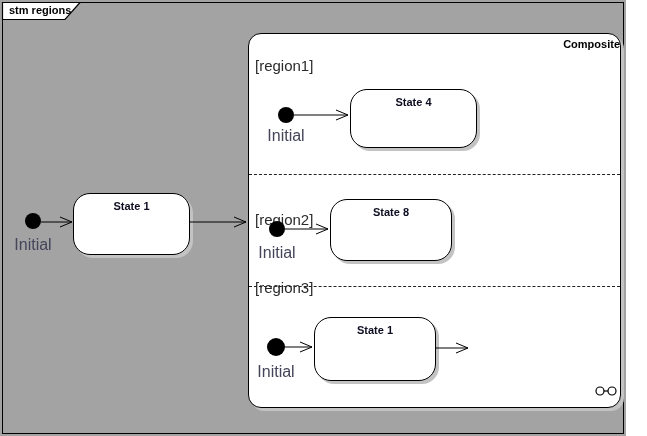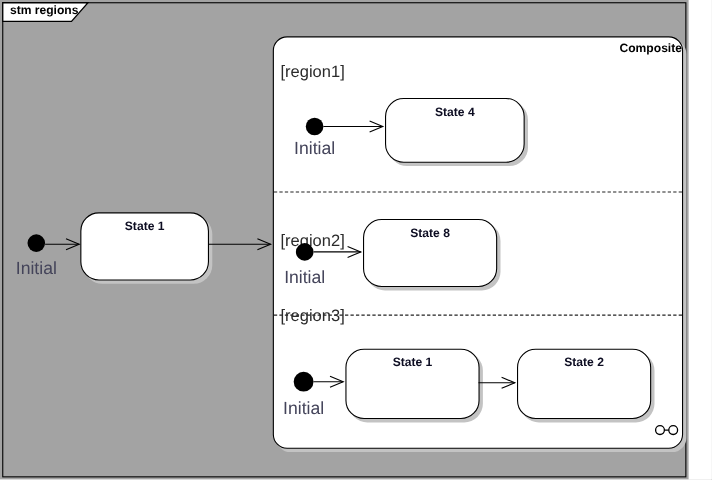--- a/index.html
+++ b/index.html
@@ -126,23 +126,20 @@
   </div>
   <div class="state st-r1-4">
     <span class="state-label">State 4</span>
   </div>
   <div class="state st-r2-3">
     <span class="state-label">State 8</span>
   </div>
   <div class="state st-r3-1">
     <span class="state-label">State 1</span>
   </div>
-  <div class="state st-r3-2">
-    <span class="state-label">State 2</span>
-  </div>
 
   <div class="initial-label init-outer">Initial</div>
   <div class="initial-label init-r1">Initial</div>
   <div class="initial-label init-r2">Initial</div>
   <div class="initial-label init-r3">Initial</div>
 
   <svg class="overlay-svg" width="647" height="436" viewBox="0 0 647 436">
 
     <g>
       <path d="M 2.5,2.5 L 80,2.5 L 65,19.5 L 2.5,19.5 Z" fill="#ffffff" stroke="#000000" stroke-width="1.2"></path>

